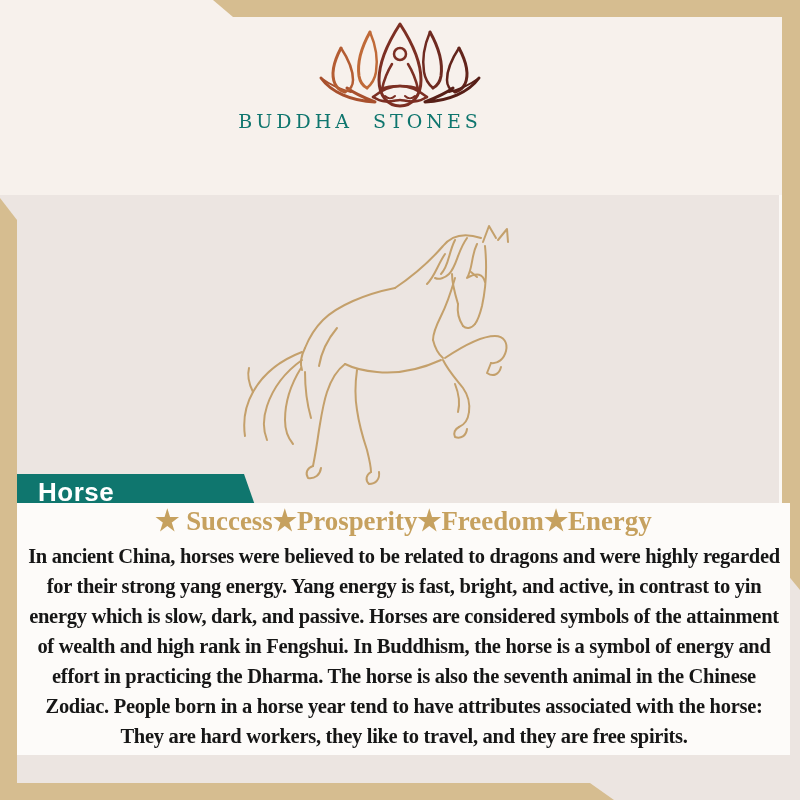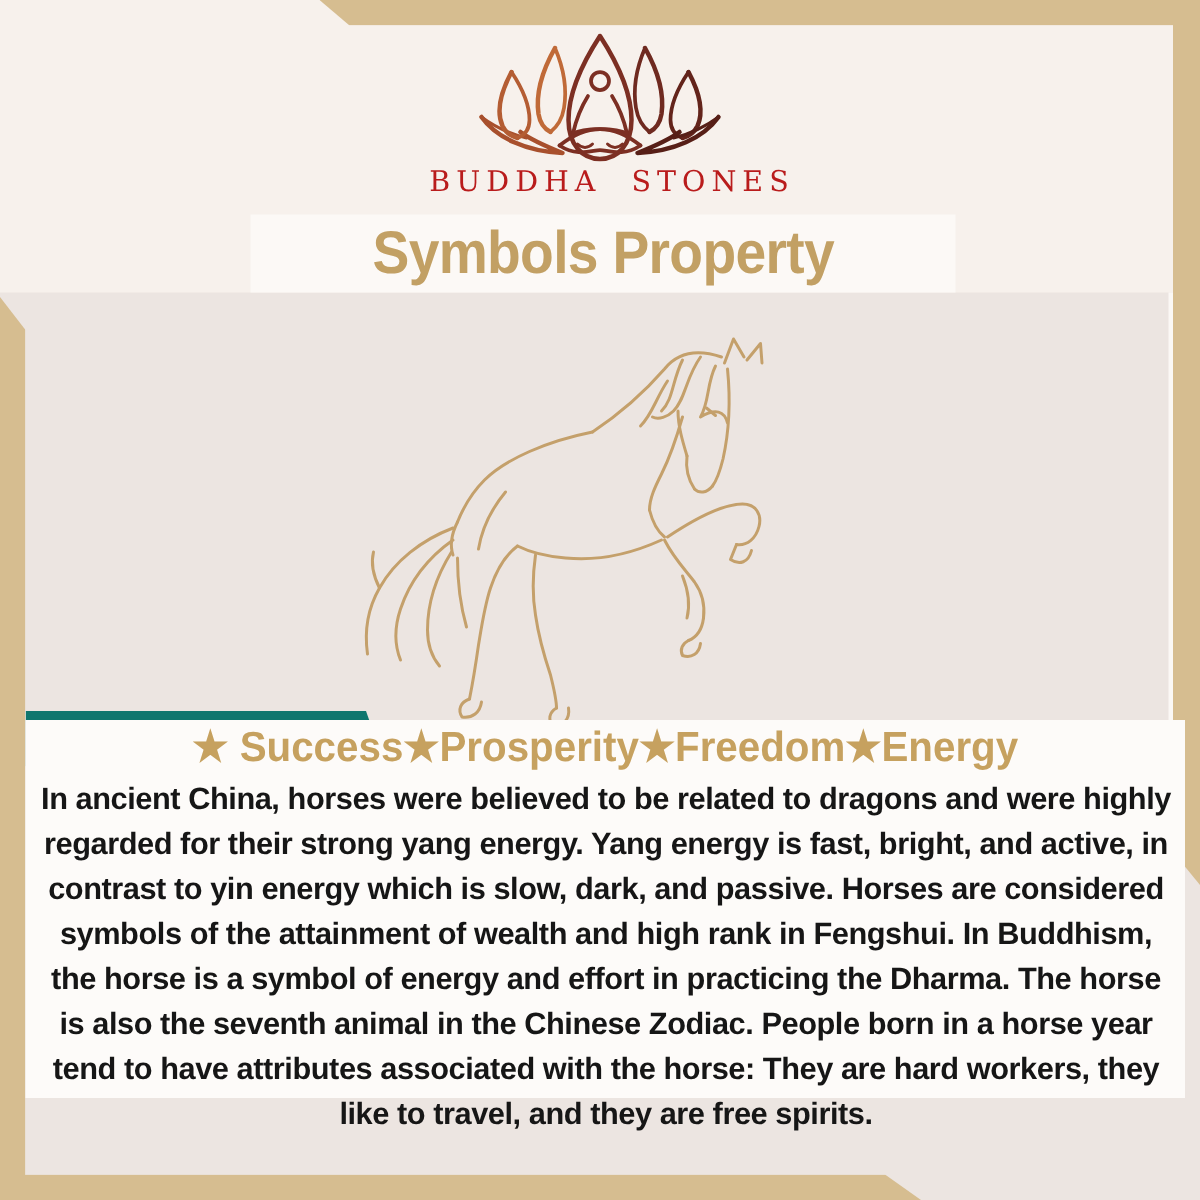--- a/index.html
+++ b/index.html
@@ -18,21 +18,21 @@
   .ribbon-right-highlight{position:absolute;left:779px;top:195px;width:3px;height:375px;background:#fbf8f5;}
   .ribbon-left{left:0;top:198px;width:17px;height:602px;
     clip-path:polygon(0 0,17px 22px,17px 602px,0 602px);}
   .ribbon-bottom{left:0;top:783px;width:800px;height:17px;
     clip-path:polygon(0 0,590px 0,614px 17px,0 17px);}
   
   .logo{position:absolute;left:315px;top:18px;width:170px;height:95px;}
   .brand-name{
     position:absolute;left:0;top:110px;width:720px;text-align:center;
     font-family:"DejaVu Serif","Liberation Serif",serif;
-    font-size:19px;color:#b91c1c;letter-spacing:4px;word-spacing:10px;margin-left:48px;
+    font-size:19px;color:#0f766e;letter-spacing:4px;word-spacing:10px;
   }
   
   .title-banner{
     position:absolute;left:167px;top:143px;width:470px;height:52px;
     background:#fcf9f6;display:flex;align-items:center;justify-content:center;
   }
   .title-text{
     display:inline-block;font-size:40px;font-weight:700;color:#c2a064;
     letter-spacing:-0.5px;transform:scaleX(0.92);white-space:nowrap;
   }
@@ -41,21 +41,21 @@
   .horse-art svg path, .horse-art svg circle{fill:none;stroke:#c4a06b;stroke-width:2;stroke-linecap:round;stroke-linejoin:round;}
   
   .zodiac-banner{
     position:absolute;left:17px;top:474px;width:240px;height:37px;background:#0f766e;
     clip-path:polygon(0 0,227px 0,240px 37px,0 37px);
     display:flex;align-items:center;
   }
   .zodiac-name{color:#ffffff;font-weight:700;font-size:26px;padding-left:21px;letter-spacing:0.5px;}
   
   .content-box{
-    position:absolute;left:17px;top:480px;width:773px;height:252px;background:#fdfbf9;
+    position:absolute;left:17px;top:503px;width:773px;height:252px;background:#fdfbf9;font-family:Liberation Serif, serif;
   }
   .traits{
     margin:0;padding-top:1px;text-align:center;font-size:28px;font-weight:700;
     color:#c6a15f;transform:scaleX(0.96);white-space:nowrap;
   }
   .description{
     margin:4px 6px 0 7px;font-size:20.5px;line-height:30px;font-weight:700;
     color:#161616;letter-spacing:-0.3px;text-align:center;
   }
 </style>
@@ -101,23 +101,20 @@
         <path d="M67,71 C74,67 96,67 103,71" stroke="#7c2f23" stroke-width="2.5"></path>
         <path d="M58,79 C68,71 78,68 85,68 C92,68 102,71 112,79" stroke="#7c2f23" stroke-width="2.5"></path>
         <path d="M58,79 C70,87 80,82 85,82 C90,82 100,87 112,79" stroke="#7c2f23" stroke-width="2.5"></path>
         <path d="M70,78 c3,3 7,3 10,0 M90,78 c3,3 7,3 10,0" stroke="#7c2f23" stroke-width="2"></path>
       </g>
     </svg>
   </div>
 
   <div class="brand-name">BUDDHA STONES</div>
 
-  <div class="title-banner">
-    <span class="title-text">Symbols Property</span>
-  </div>
 
   <div class="horse-art">
     <svg viewBox="0 0 330 290" width="330" height="290">
 
       <path d="M278,34 L284,18 L291,30"></path>
       <path d="M293,32 L302,21 L303,34"></path>
 
       <path d="M280,38 C282,58 281,80 277,98 C275,106 273,112 270,116"></path>
       <path d="M270,116 C266,121 261,121 258,118"></path>
       <path d="M258,118 C254,112 252,104 253,96"></path>

